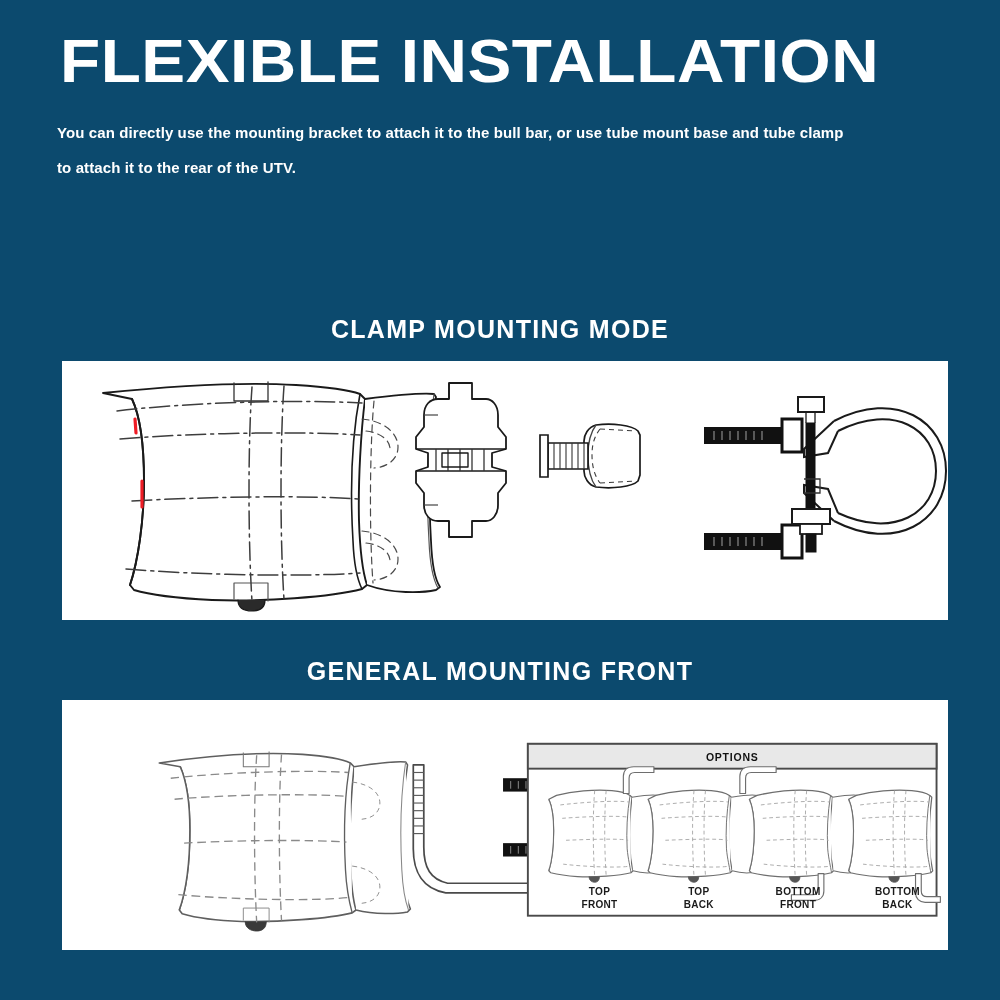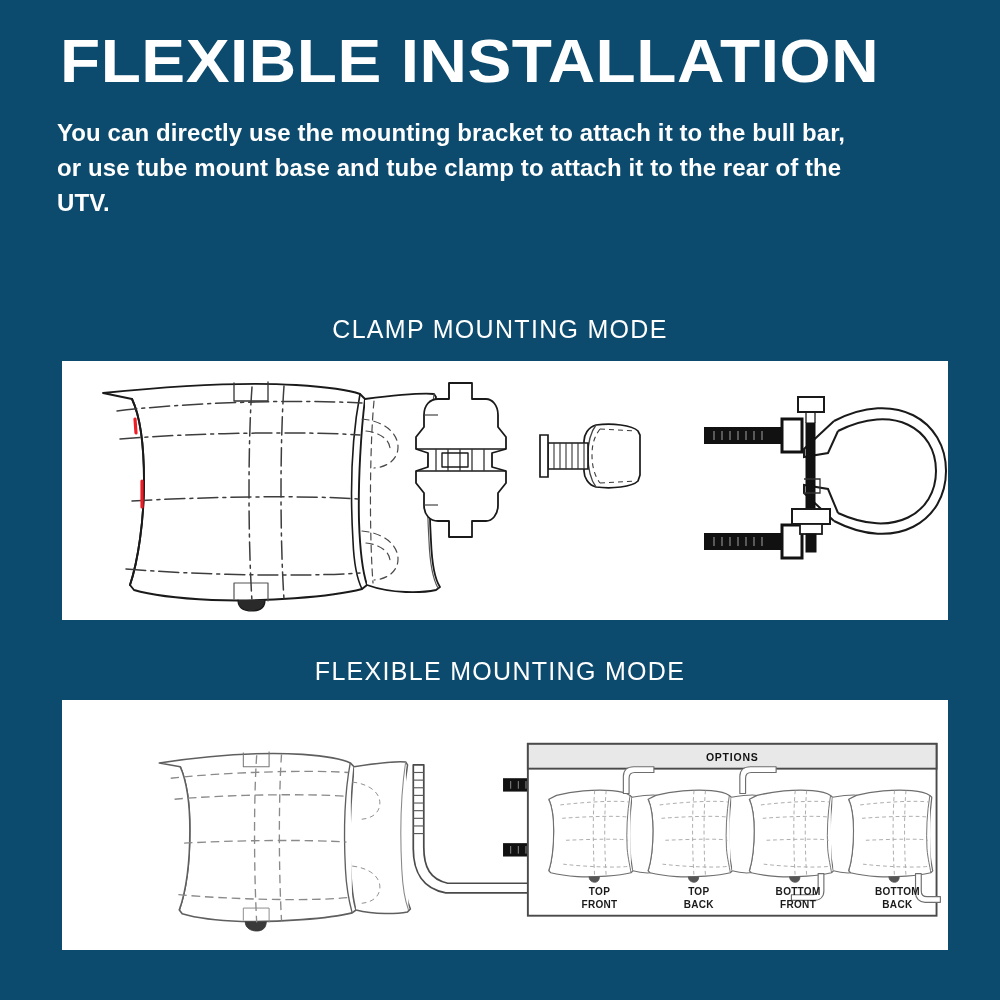--- a/index.html
+++ b/index.html
@@ -21,31 +21,31 @@
     letter-spacing: 0.5px;
     transform: scaleX(1.06);
     transform-origin: left center;
     white-space: nowrap;
   }
 
   .subtitle {
     position: absolute; left: 57px; top: 115px; width: 800px;
     color: #ffffff;
     font-weight: bold;
-    font-size: 24px;
+    font-size: 15px;
     line-height: 35px;
     letter-spacing: 0.1px;
   }
 
   .section-heading {
     position: absolute;
     width: 1000px; left: 0;
     text-align: center;
     color: #ffffff;
-    font-weight: normal;
+    font-weight: bold;
     font-size: 25px;
     letter-spacing: 1.3px;
   }
   #heading-clamp { top: 315px; }
   #heading-general { top: 657px; }
 
   .panel {
     position: absolute;
     background: #ffffff;
   }
@@ -241,21 +241,21 @@
 
         <rect x="730" y="148" width="38" height="15" fill="#ffffff" stroke="#1a1a1a" stroke-width="2"></rect>
         <rect x="738" y="163" width="22" height="10" fill="#ffffff" stroke="#1a1a1a" stroke-width="1.8"></rect>
         <rect x="744" y="173" width="10" height="18" fill="#111111" stroke="#111111" stroke-width="1"></rect>
 
         <path d="M742,118 L758,118 L758,132 L742,132" stroke-width="1.3" stroke="#333"></path>
       </g>
     </svg>
   </div>
 
-  <div class="section-heading" id="heading-general">FLEXIBLE MOUNTING MODE</div>
+  <div class="section-heading" id="heading-general">GENERAL MOUNTING FRONT</div>
 
   <div class="panel" id="panel-general">
     <svg viewBox="0 0 886 250" xmlns="http://www.w3.org/2000/svg">
 
       <g fill="#ffffff" stroke="#5f5f5f" stroke-width="1.7" stroke-linejoin="round">
         <path d="M60,60 C100,54 160,48 210,51 C236,53 254,57 260,60
                  L264,64 C261,92 259,132 260,164 C261,188 263,204 266,214
                  L262,217 C238,223 184,227 146,226 C114,225 94,221 84,218
                  L81,214 C88,194 92,162 92,130 C92,102 88,78 82,64 Z"></path>
         <path d="M82,64 C88,78 92,102 92,130 C92,162 88,194 81,214" stroke-width="1.6"></path>

